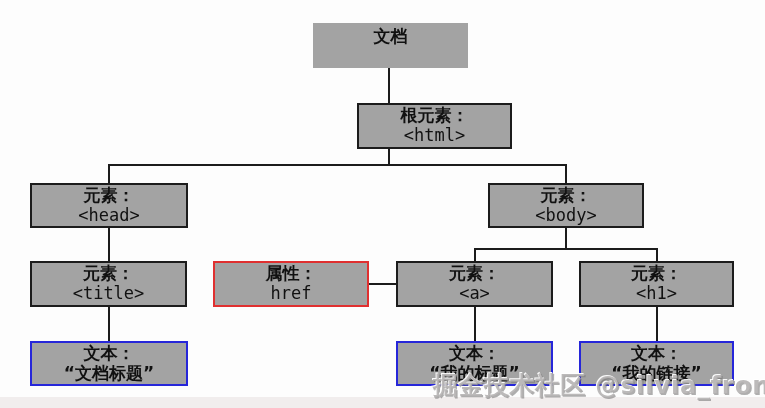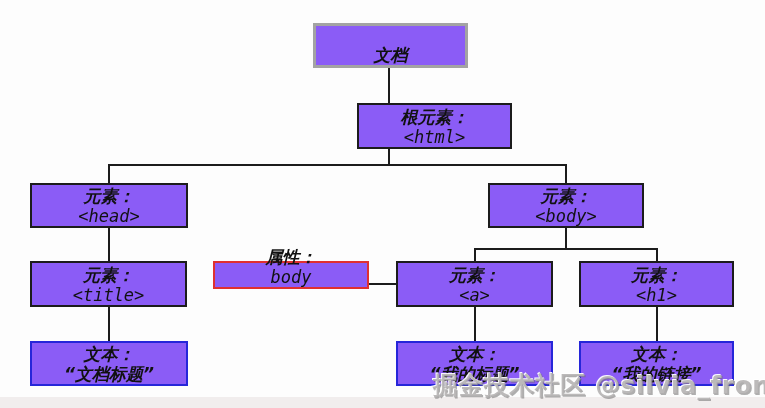--- a/index.html
+++ b/index.html
@@ -10,30 +10,29 @@
   #stage {
     position: relative;
     width: 765px;
     height: 408px;
     background: #fdfdfd;
     overflow: hidden;
   }
   .node {
     position: absolute;
     box-sizing: border-box;
-    background: #8b5cf6;
+    background: #a3a3a3;
     border: 2px solid #1c1c1c;
     display: flex;
     flex-direction: column;
     align-items: center;
-    justify-content: flex-end;
+    justify-content: flex-start;
     text-align: center;
     color: #111111;
     line-height: 20px;
-    font-style: italic;
   }
   .node .label {
     font-size: 17px;
     font-weight: bold;
     white-space: nowrap;
   }
   .node .tag {
     font-size: 17px;
     font-family: "DejaVu Sans Mono", "Liberation Mono", monospace;
     white-space: nowrap;
@@ -103,23 +102,23 @@
   <div class="node" style="left:488px; top:183px; width:156px; height:45px;">
     <span class="label">元素：</span>
     <span class="tag">&lt;body&gt;</span>
   </div>
 
   <div class="node" style="left:30px; top:261px; width:157px; height:46px;">
     <span class="label">元素：</span>
     <span class="tag">&lt;title&gt;</span>
   </div>
 
-  <div class="node node--attribute" style="left:213px; top:261px; width:156px; height:28px;">
+  <div class="node node--attribute" style="left:213px; top:261px; width:156px; height:46px;">
     <span class="label">属性：</span>
-    <span class="tag">body</span>
+    <span class="tag">href</span>
   </div>
 
   <div class="node" style="left:396px; top:261px; width:157px; height:46px;">
     <span class="label">元素：</span>
     <span class="tag">&lt;a&gt;</span>
   </div>
 
   <div class="node" style="left:579px; top:261px; width:155px; height:46px;">
     <span class="label">元素：</span>
     <span class="tag">&lt;h1&gt;</span>

